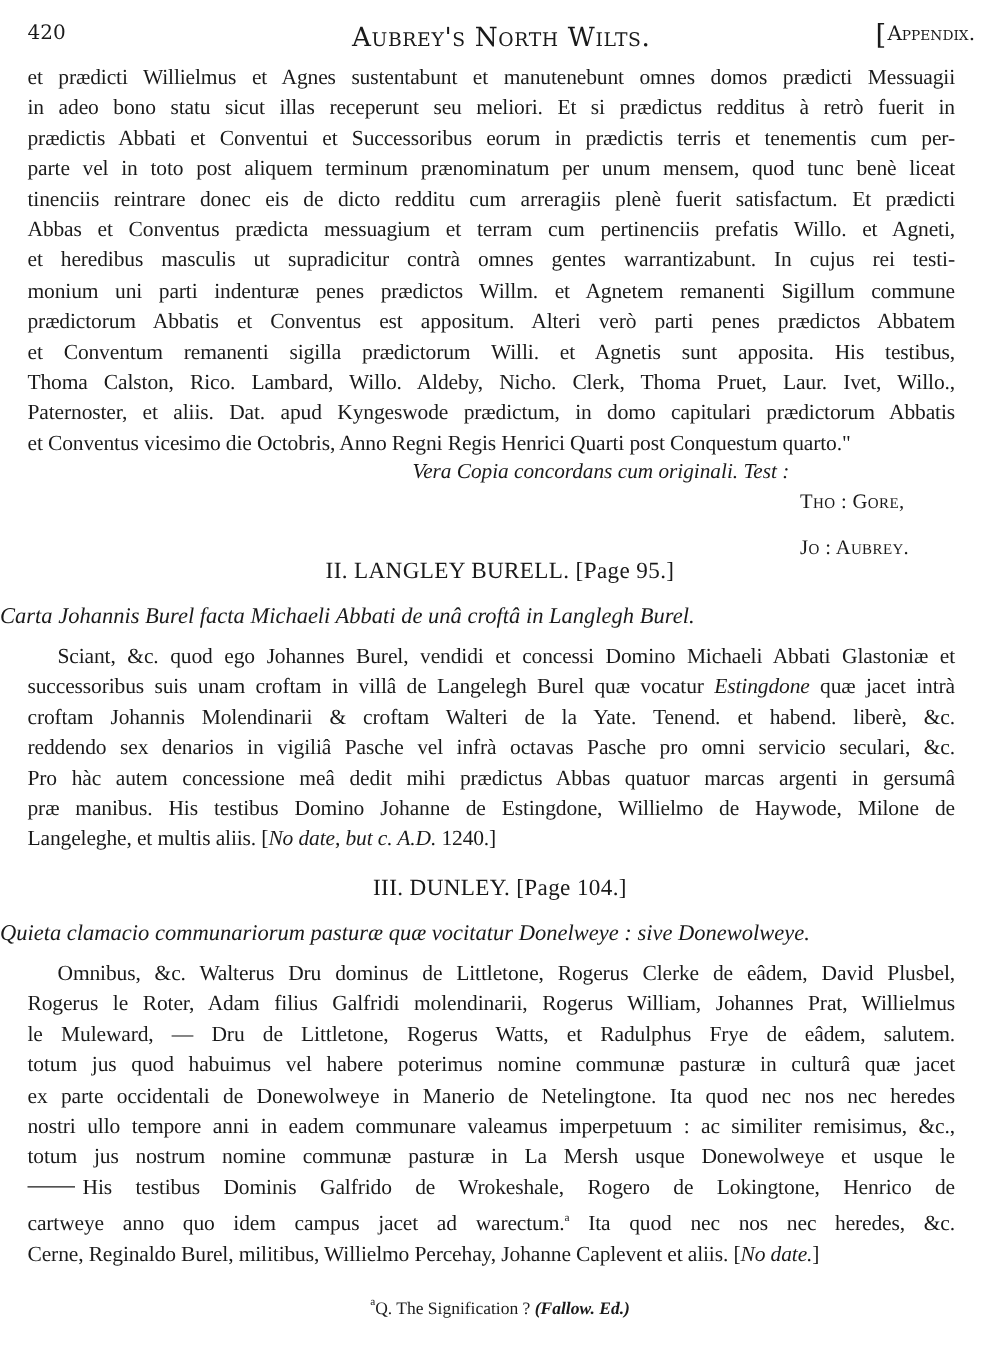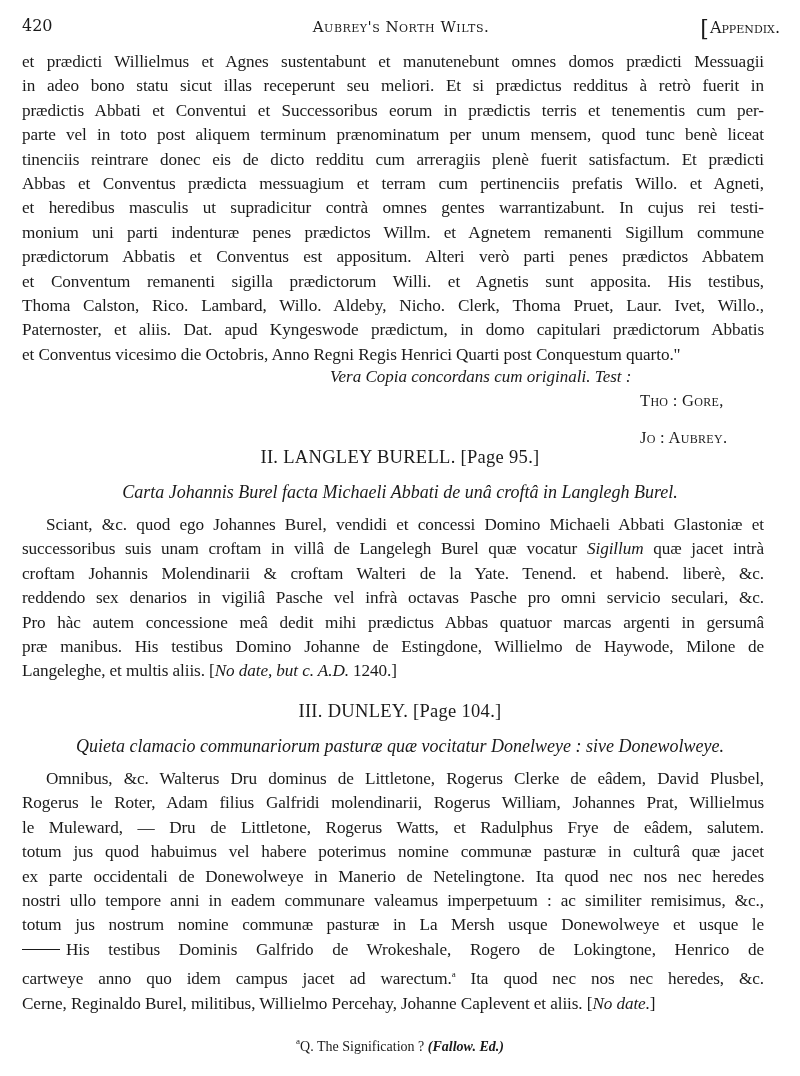--- a/index.html
+++ b/index.html
@@ -9,42 +9,42 @@
     color: #1a1a1a;
     position: relative;
   }
   .page { position: absolute; left: 0; top: 0; width: 800px; height: 1076px; }
   .running-head {
     position: absolute; top: 16px; left: 22px; width: 758px; height: 24px;
     font-size: 15px;
   }
   .rh-page { position: absolute; left: 0; top: 0; font-size: 16px; }
   .rh-title { position: absolute; left: 0; right: 0; top: 2px; text-align: center;
-    font-variant: small-caps; letter-spacing: 0.5px; font-size: 15px; }
+    font-variant: small-caps; letter-spacing: 0.5px; font-size: 21px; }
   .rh-section { position: absolute; right: 0; top: 0; font-variant: small-caps; font-size: 16px; }
   .rh-section .bracket { font-size: 22px; vertical-align: -3px; margin-right: 1px; }
 
   .body-text {
     position: absolute; left: 22px; width: 742px;
     font-family: "Liberation Serif", "DejaVu Serif", serif;
     font-size: 17.2px; line-height: 24.4px;
     text-align: justify; letter-spacing: -0.1px;
   }
   .line { display: block; text-align: justify; text-align-last: justify; white-space: nowrap; }
   .line.last { text-align-last: left; }
   .line.indent { padding-left: 24px; }
 
   .signoff { position: absolute; left: 330px; top: 367px;
     font-family: "Liberation Serif", serif; font-style: italic; font-size: 17px; }
   .sig { position: absolute; left: 640px; font-family: "Liberation Serif", serif;
     font-variant: small-caps; font-size: 16.5px; letter-spacing: 0.3px; }
 
   .section-head { position: absolute; left: 0; width: 800px; text-align: center;
     font-family: "Liberation Serif", serif; font-size: 18.5px; letter-spacing: 0.3px; }
-  .section-sub { position: absolute; left: 0; width: 800px; text-align: center;
+  .section-sub { position: absolute; left: 0; width: 800px; text-align: left;
     font-family: "Liberation Serif", serif; font-style: italic; font-size: 18px; }
   .it { font-style: italic; }
   .sup { font-size: 9px; vertical-align: 7px; }
   .dash { display: inline-block; width: 38px; border-top: 1.5px solid #1a1a1a; vertical-align: 5px; margin-right: 6px; }
 
   .footnote { position: absolute; top: 1036px; left: 0; width: 800px; text-align: center;
     font-family: "Liberation Serif", serif; font-size: 14px; }
   .footnote .fn-ed { font-style: italic; font-weight: bold; }
 </style>
 </head>
@@ -76,21 +76,21 @@
 
   <div class="signoff">Vera Copia concordans cum originali. Test :</div>
   <div class="sig" style="top: 391px;">Tho : Gore,</div>
   <div class="sig" style="top: 416px; margin-top: 12px;">Jo : Aubrey.</div>
 
   <div class="section-head" style="top: 447px;">II.  LANGLEY BURELL.  [Page 95.]</div>
   <div class="section-sub" style="top: 482px;">Carta Johannis Burel facta Michaeli Abbati de unâ croftâ in Langlegh Burel.</div>
 
   <div class="body-text" style="top: 513px;">
     <span class="line indent"><span>Sciant, &amp;c. quod ego Johannes Burel, vendidi et concessi Domino Michaeli Abbati Glastoniæ et</span></span>
-    <span class="line"><span>successoribus suis unam croftam in villâ de Langelegh Burel quæ vocatur </span><span class="it">Sigillum</span><span> quæ jacet intrà</span></span>
+    <span class="line"><span>successoribus suis unam croftam in villâ de Langelegh Burel quæ vocatur </span><span class="it">Estingdone</span><span> quæ jacet intrà</span></span>
     <span class="line"><span>croftam Johannis Molendinarii &amp; croftam Walteri de la Yate. Tenend. et habend. liberè, &amp;c.</span></span>
     <span class="line"><span>reddendo sex denarios in vigiliâ Pasche vel infrà octavas Pasche pro omni servicio seculari, &amp;c.</span></span>
     <span class="line"><span>Pro hàc autem concessione meâ dedit mihi prædictus Abbas quatuor marcas argenti in gersumâ</span></span>
     <span class="line"><span>præ manibus.  His testibus Domino Johanne de Estingdone, Willielmo de Haywode, Milone de</span></span>
     <span class="line last"><span>Langeleghe, et multis aliis.  [</span><span class="it">No date, but c. A.D.</span><span> 1240.]</span></span>
   </div>
 
   <div class="section-head" style="top: 701px;">III.  DUNLEY.  [Page 104.]</div>
   <div class="section-sub" style="top: 736px;">Quieta clamacio communariorum pasturæ quæ vocitatur Donelweye : sive Donewolweye.</div>
 

